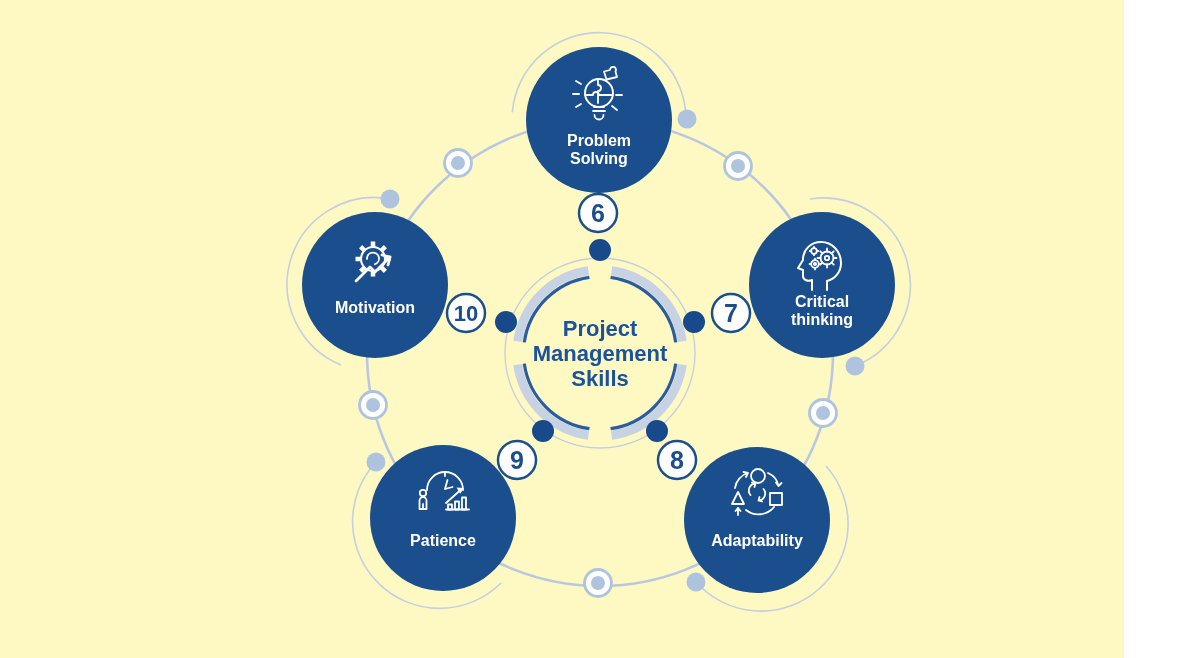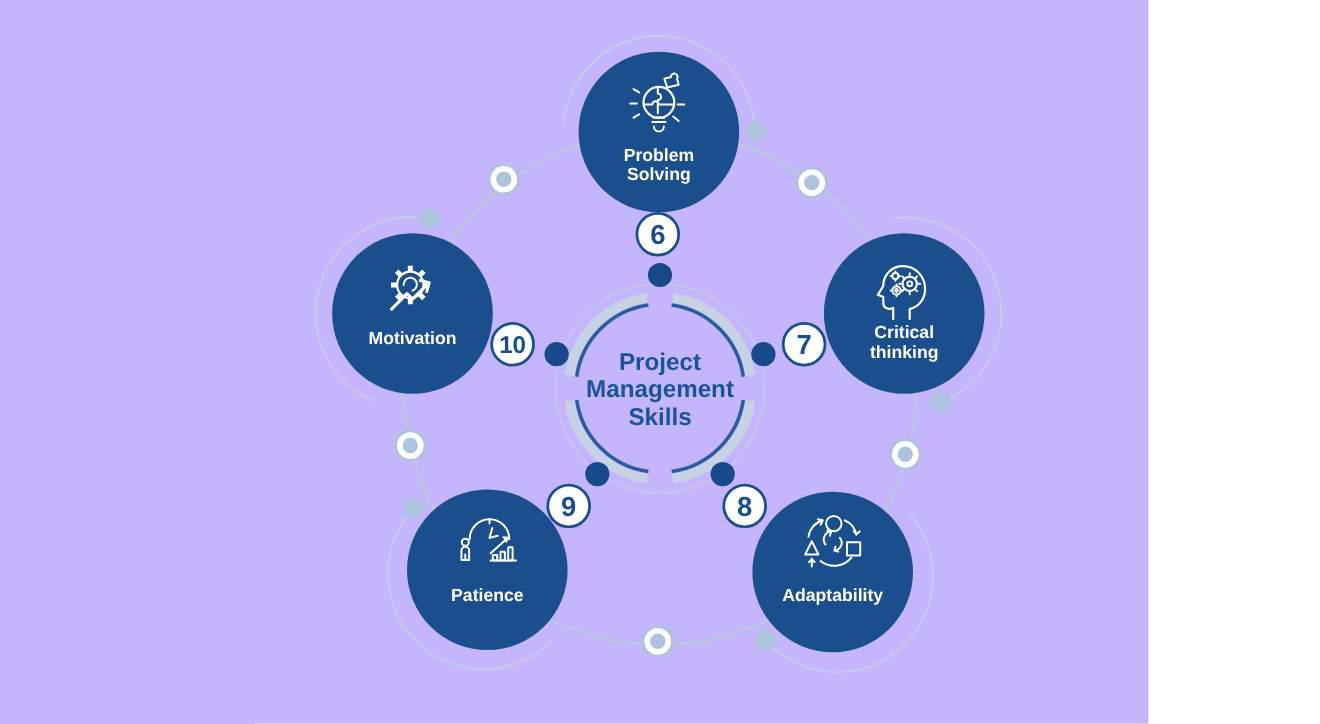--- a/index.html
+++ b/index.html
@@ -1,16 +1,16 @@
 <!DOCTYPE html>
 <html><head>
 <meta charset="utf-8">
 <style>
   html,body{margin:0;padding:0;background:#ffffff;}
-  .canvas{position:relative;width:1044px;height:658px;background:#c4b5fd;overflow:hidden;
+  .canvas{position:relative;width:1124px;height:658px;background:#fef9c3;overflow:hidden;
           font-family:"Liberation Sans", sans-serif;}
   svg text{font-family:"Liberation Sans", sans-serif;}
   .skill-label{fill:#ffffff;font-size:16px;font-weight:600;text-anchor:middle;}
   .center-title{fill:#1a529c;font-size:22px;font-weight:bold;text-anchor:middle;}
   .badge-num{fill:#1b4e8c;font-weight:bold;text-anchor:middle;}
   .icon{stroke:#ffffff;fill:none;stroke-width:1.8;stroke-linecap:round;stroke-linejoin:round;}
 </style>
 </head>
 <body>
 

